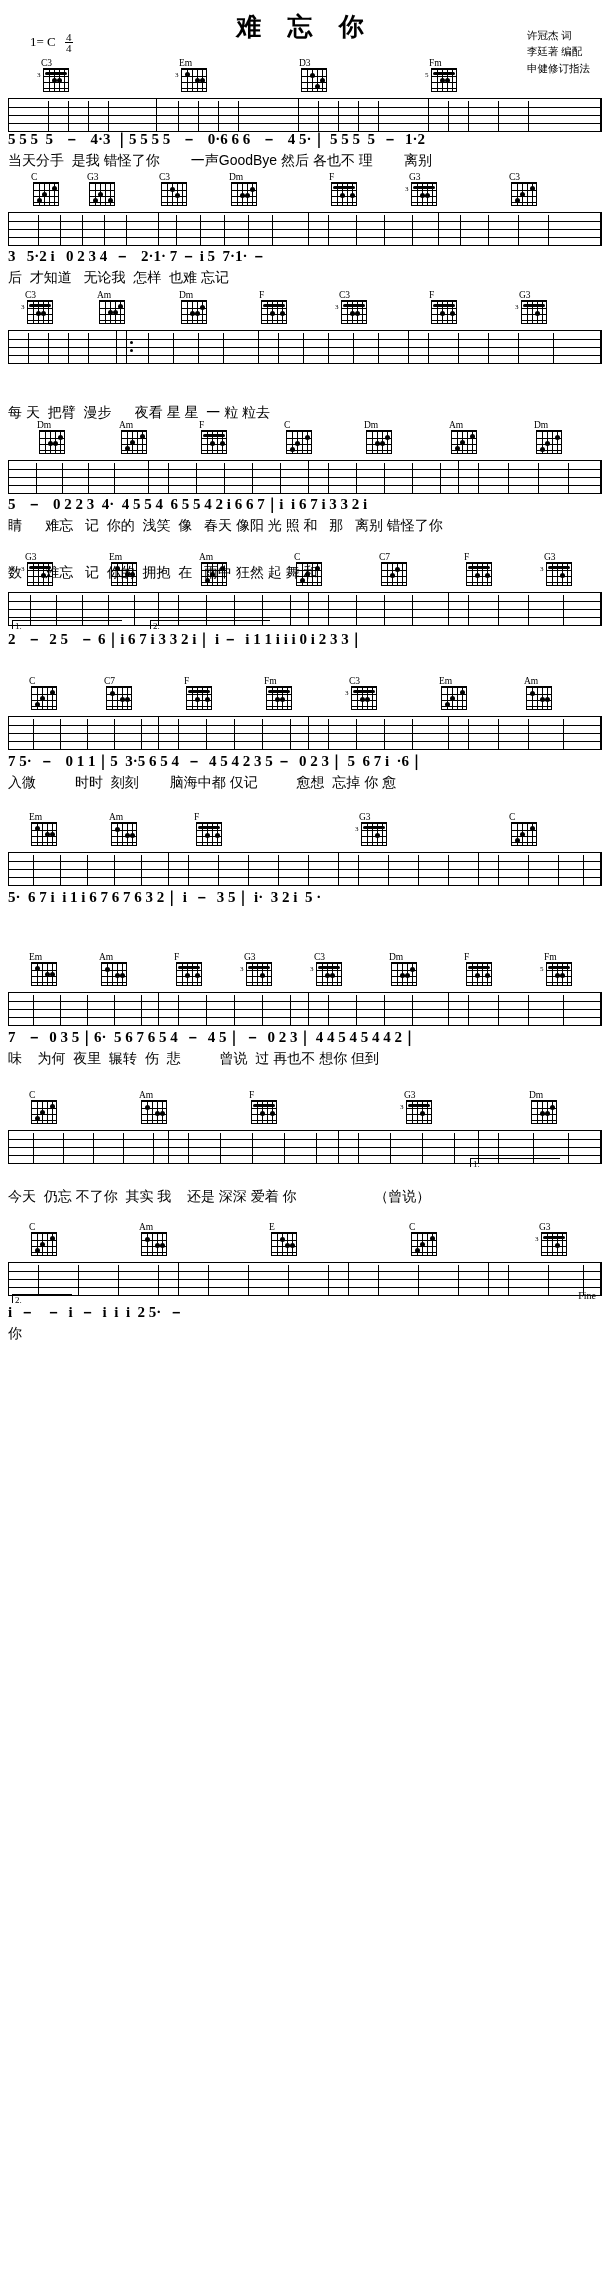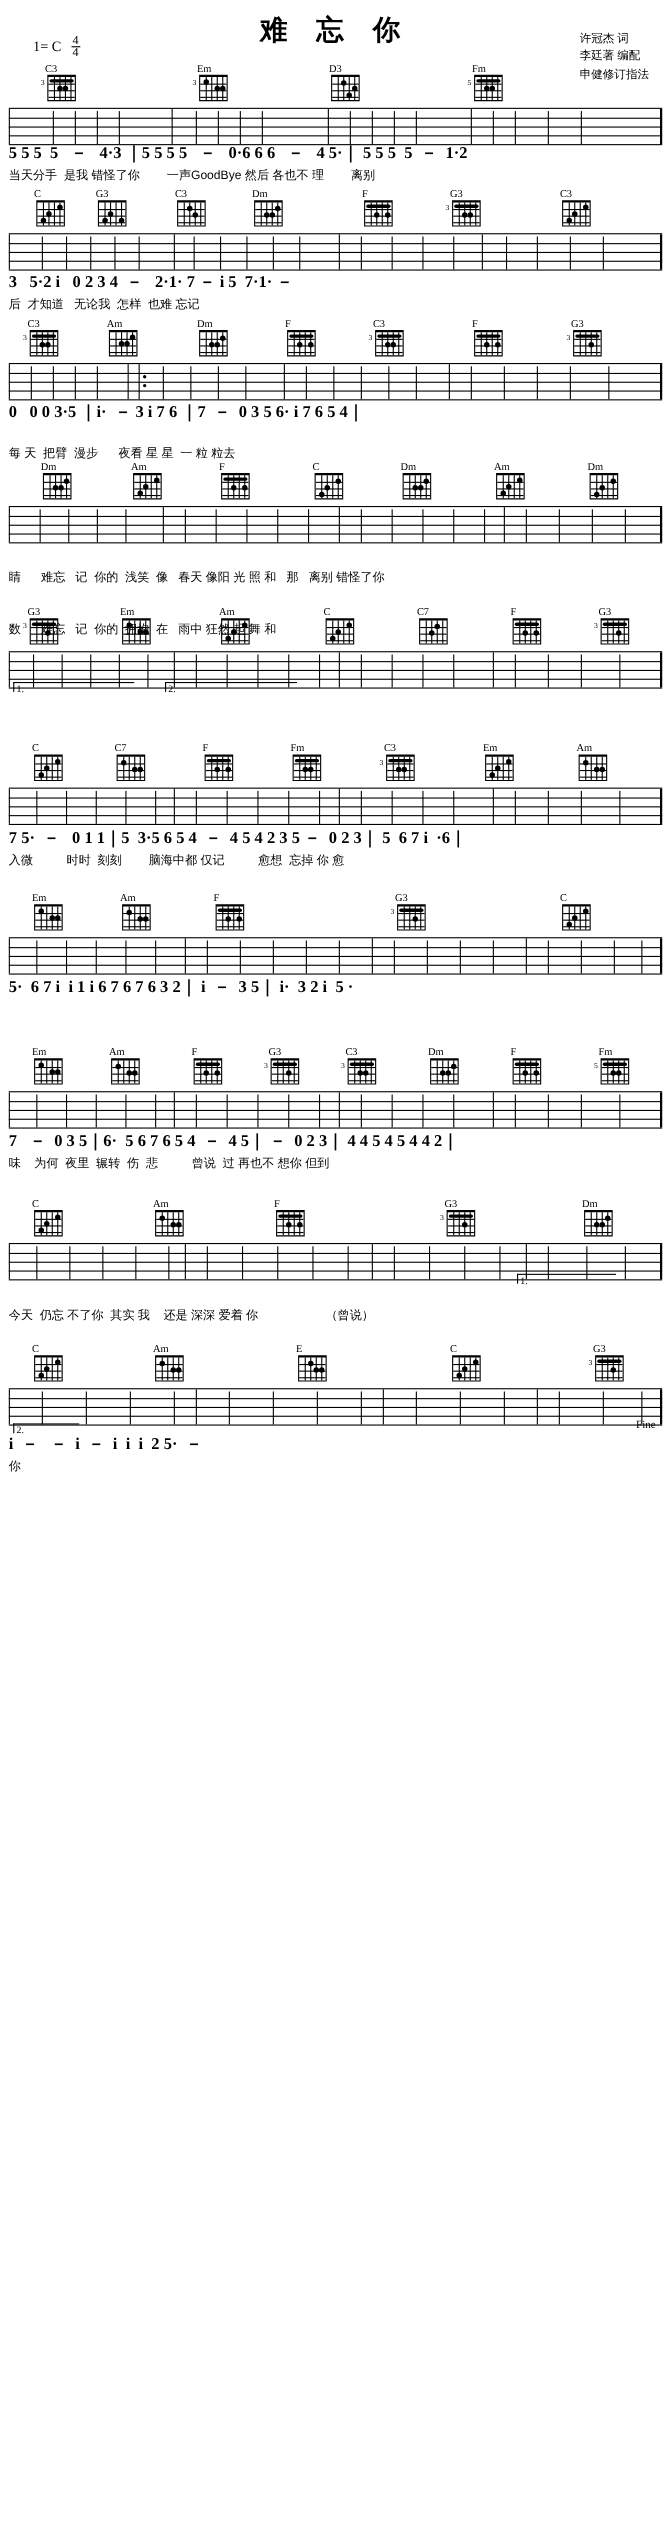--- a/index.html
+++ b/index.html
@@ -34,21 +34,21 @@
   .chord .cname{font-size:9.5px;text-align:left;line-height:10px;height:10px;margin-left:1px;}
   .chord .grid{position:relative;width:26px;height:24px;margin-left:3px;border:1px solid #000;border-top:2px solid #000;box-sizing:border-box;}
   .chord .grid .v{position:absolute;top:0;bottom:0;width:1px;background:#000;}
   .chord .grid .h{position:absolute;left:0;right:0;height:1px;background:#000;}
   .chord .dot{position:absolute;width:5px;height:5px;border-radius:50%;background:#000;}
   .chord .fret{position:absolute;left:-7px;font-size:7px;}
   .chord .barre{position:absolute;height:3px;background:#000;border-radius:2px;}
 
   
   .numrow{position:absolute;left:8px;width:594px;font-family:"Liberation Serif",serif;font-size:15px;font-weight:bold;white-space:pre;letter-spacing:0px;}
-  .lyrrow{position:absolute;left:8px;width:594px;font-size:11px;white-space:pre;font-family:"Liberation Sans",sans-serif;}
+  .lyrrow{position:absolute;left:8px;width:594px;font-size:14px;white-space:pre;font-family:"Liberation Sans",sans-serif;}
   .ending{position:absolute;font-size:9px;border-left:1px solid #000;border-top:1px solid #000;padding-left:2px;height:9px;box-sizing:border-box;}
   .findmark{position:absolute;right:14px;font-size:10px;}
 </style>
 </head>
 <body>
 
 <div class="sheet">
 
   <div class="title">难 忘 你</div>
   <div class="key-sig">
@@ -431,21 +431,20 @@
       <span class="stem" style="left:320px;"></span>
         <span class="stem" style="left:345px;"></span>
       <span class="stem" style="left:370px;"></span>
       <span class="stem" style="left:420px;"></span>
         <span class="stem" style="left:450px;"></span>
       <span class="stem" style="left:480px;"></span>
         <span class="stem" style="left:510px;"></span>
       <span class="stem" style="left:545px;"></span>
     </div>
   </div>
-  <div class="numrow" style="top:365px;">0   0 0 3·5 ｜i·  － 3 i 7 6 ｜7  －  0 3 5 6· i 7 6 5 4｜</div>
   <div class="lyrrow" style="top:404px;">每 天  把臂  漫步      夜看 星 星  一 粒 粒去</div>
 
   <div class="system" style="top:420px;">
     <div class="chordrow">
       <div class="chord" style="left:28px;">
         <div class="cname">Dm</div>
         <div class="grid">
           <span class="v" style="left:5px;"></span>
             <span class="v" style="left:10px;"></span>
             <span class="v" style="left:15px;"></span>
@@ -569,20 +568,21 @@
         <span class="stem" style="left:348px;"></span>
       <span class="stem" style="left:376px;"></span>
         <span class="stem" style="left:404px;"></span>
       <span class="stem" style="left:432px;"></span>
       <span class="stem" style="left:470px;"></span>
         <span class="stem" style="left:500px;"></span>
       <span class="stem" style="left:530px;"></span>
         <span class="stem" style="left:560px;"></span>
     </div>
   </div>
+  <div class="numrow" style="top:495px;">5   －   0 2 2 3  4·  4 5 5 4  6 5 5 4 2 i 6 6 7｜i  i 6 7 i 3 3 2 i</div>
   <div class="lyrrow" style="top:517px;">睛      难忘   记  你的  浅笑  像   春天 像阳 光 照 和   那   离别 错怪了你</div>
   <div class="lyrrow" style="top:564px;">数      难忘   记  你的  拥抱  在   雨中 狂然 起 舞 和</div>
 
   <div class="system" style="top:552px;">
     <div class="chordrow">
       <div class="chord" style="left:16px;">
         <div class="cname">G3</div>
         <div class="grid">
           <span class="fret" style="top:1px;">3</span>
           <span class="v" style="left:5px;"></span>
@@ -708,20 +708,21 @@
       <span class="stem" style="left:376px;"></span>
         <span class="stem" style="left:404px;"></span>
       <span class="stem" style="left:460px;"></span>
         <span class="stem" style="left:490px;"></span>
       <span class="stem" style="left:520px;"></span>
         <span class="stem" style="left:555px;"></span>
     </div>
   </div>
   <div class="ending" style="top:620px;left:12px;width:110px;">1.</div>
   <div class="ending" style="top:620px;left:150px;width:120px;">2.</div>
+  <div class="numrow" style="top:630px;">2   －  2 5   － 6｜i 6 7 i 3 3 2 i｜ i －  i 1 1 i i i 0 i 2 3 3｜</div>
 
   <div class="system" style="top:676px;">
     <div class="chordrow">
       <div class="chord" style="left:20px;">
         <div class="cname">C</div>
         <div class="grid">
           <span class="v" style="left:5px;"></span>
             <span class="v" style="left:10px;"></span>
             <span class="v" style="left:15px;"></span>
             <span class="v" style="left:20px;"></span>

